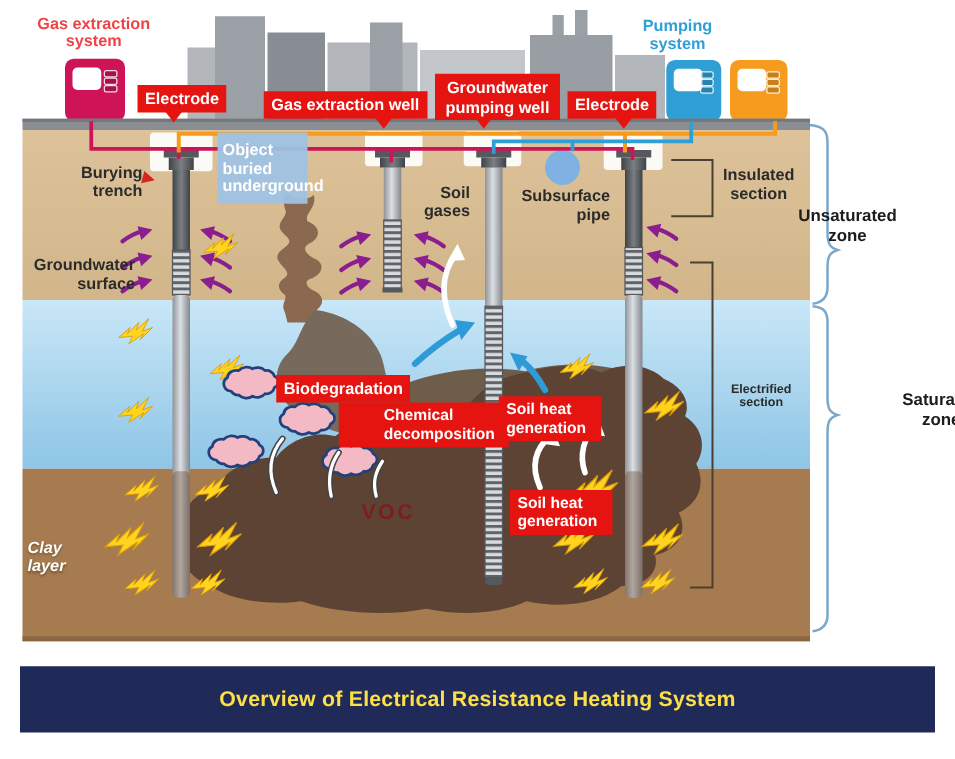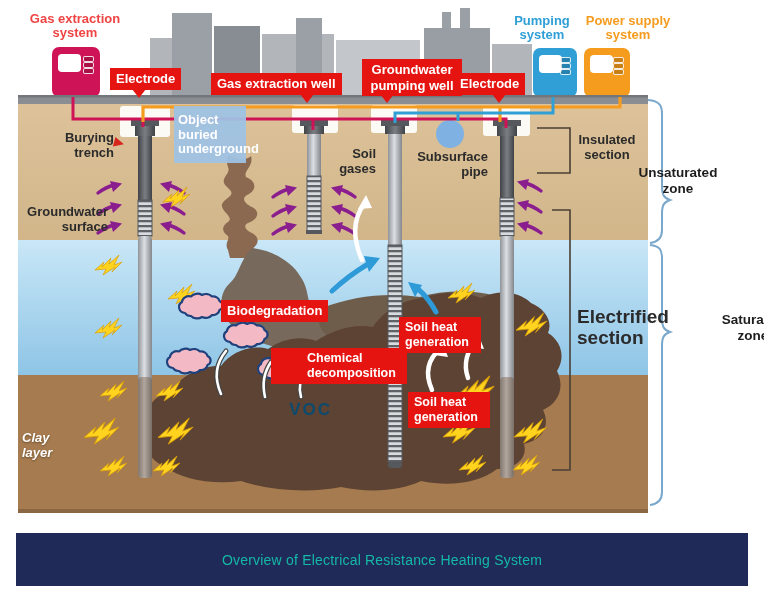--- a/index.html
+++ b/index.html
@@ -25,27 +25,27 @@
             border-right:7px solid transparent;border-top:9px solid #e51410;}
   .tri-right{position:absolute;z-index:6;width:0;height:0;border-top:5px solid transparent;
              border-bottom:5px solid transparent;border-left:10px solid #d6251c;transform:rotate(15deg);}
   
   .lbl{position:absolute;z-index:6;font-weight:bold;font-size:12.5px;line-height:1.12;color:#2b2b2b;
        text-align:right;}
   .lbl.left{text-align:center;}
   .objbox{position:absolute;z-index:6;background:rgba(158,194,228,.94);color:#fff;font-weight:bold;
           font-size:13px;line-height:1.12;padding:7px 6px 6px 4px;text-align:left;}
   .whitelbl{color:#fff;text-shadow:0 1px 2px rgba(60,40,10,.55);font-style:italic;}
-  .voclbl{color:#0c4a6e;font-size:17px;letter-spacing:2px;}
+  .voclbl{color:#7f1d1d;font-size:17px;letter-spacing:2px;}
   .zonelbl{position:absolute;z-index:6;font-weight:bold;font-size:13.5px;line-height:1.2;color:#1d1d1d;
            text-align:center;}
   
   #footer{position:absolute;left:16px;top:533px;width:732px;height:53px;background:#202a58;z-index:7;
           display:flex;align-items:center;justify-content:center;}
-  #footer .t{color:#14b8a6;font-weight:normal;font-size:14px;letter-spacing:.2px;}
+  #footer .t{color:#fde047;font-weight:bold;font-size:17px;letter-spacing:.2px;}
   svg{position:absolute;left:0;top:0;z-index:3;}
 </style>
 </head>
 <body>
 
 <div id="stage">
 
   <div class="bldg hwin" style="left:150px;top:38px;width:62px;height:59px;background:#b2b6bb;"></div>
   <div class="bldg vwin" style="left:172px;top:13px;width:40px;height:84px;background:#9aa0a6;"></div>
   <div class="bldg vwin" style="left:214px;top:26px;width:46px;height:71px;background:#878d93;"></div>
@@ -256,55 +256,54 @@
 
     <path d="M537,128 H570 V173 H537" stroke="#4a3f35" stroke-width="1.6" fill="none"></path>
     <path d="M552,210 H570 V470 H552" stroke="#4a3f35" stroke-width="1.6" fill="none"></path>
 
     <path fill="none" stroke="#7aa8cc" stroke-width="2" d="M648,100 C660,101 662,106 662,114 L662,186 C662,195 664,198 670,200 C664,202 662,205 662,214 L662,230 C662,238 658,242 650,243"></path>
     <path fill="none" stroke="#7aa8cc" stroke-width="2" d="M650,245 C660,246 662,250 662,258 L662,318 C662,327 664,330 670,332 C664,334 662,337 662,346 L662,492 C662,500 658,504 650,505"></path>
   </svg>
 
   <div class="syslab" style="left:20px;top:12px;width:110px;color:#ef4444;">Gas extraction system</div>
   <div class="syslab" style="left:505px;top:14px;width:74px;color:#2f9fd6;">Pumping system</div>
-  <div class="syslab" style="left:582px;top:14px;width:92px;color:#f59b1e;">Power supply system</div>
 
   <div class="redbox" style="left:110px;top:68px;">Electrode</div>
   <div class="tri-down" style="left:132px;top:89px;"></div>
 
   <div class="redbox" style="left:211px;top:73px;">Gas extraction well</div>
   <div class="tri-down" style="left:300px;top:94px;"></div>
 
-  <div class="redbox wrap" style="left:362px;top:59px;width:88px;">Groundwater pumping well</div>
+  <div class="redbox wrap" style="left:348px;top:59px;width:88px;">Groundwater pumping well</div>
   <div class="tri-down" style="left:380px;top:94px;"></div>
 
   <div class="redbox" style="left:454px;top:73px;">Electrode</div>
   <div class="tri-down" style="left:492px;top:94px;"></div>
 
   <div class="objbox" style="left:174px;top:106px;width:62px;">Object buried underground</div>
 
   <div class="lbl" style="left:48px;top:131px;width:66px;font-size:13px;">Burying trench</div>
   <div class="tri-right" style="left:114px;top:138px;"></div>
 
   <div class="lbl" style="left:16px;top:205px;width:92px;font-size:13px;">Groundwater surface</div>
 
   <div class="lbl" style="left:326px;top:147px;width:50px;font-size:13px;">Soil gases</div>
 
   <div class="lbl" style="left:416px;top:150px;width:72px;font-size:13px;">Subsurface pipe</div>
 
   <div class="lbl left" style="left:577px;top:133px;width:60px;font-size:13px;">Insulated section</div>
 
-  <div class="lbl left" style="left:577px;top:306px;width:64px;font-size:19px;">Electrified section</div>
+  <div class="lbl left" style="left:577px;top:306px;width:64px;font-size:10px;">Electrified section</div>
 
   <div class="lbl whitelbl" style="left:22px;top:431px;width:60px;font-size:13px;text-align:left;color:#fff;">Clay layer</div>
 
   <div class="lbl voclbl" style="left:272px;top:400px;width:60px;">VOC</div>
 
   <div class="redbox" style="left:221px;top:300px;">Biodegradation</div>
-  <div class="redbox wrap leftal" style="left:271px;top:348px;width:94px;font-size:12.5px;padding-left:36px;">Chemical decomposition</div>
+  <div class="redbox wrap leftal" style="left:271px;top:322px;width:94px;font-size:12.5px;padding-left:36px;">Chemical decomposition</div>
   <div class="redbox wrap leftal" style="left:399px;top:317px;width:70px;font-size:12.5px;">Soil heat generation</div>
   <div class="redbox wrap leftal" style="left:408px;top:392px;width:70px;font-size:12.5px;">Soil heat generation</div>
 
   <div class="zonelbl" style="left:636px;top:149px;width:84px;margin-top:16px;">Unsaturated zone</div>
   <div class="zonelbl" style="left:680px;top:312px;width:76px;margin-left:35px;">Saturated zone</div>
 
   <div id="footer">
     <span class="t">Overview of Electrical Resistance Heating System</span>
   </div>
 </div>

